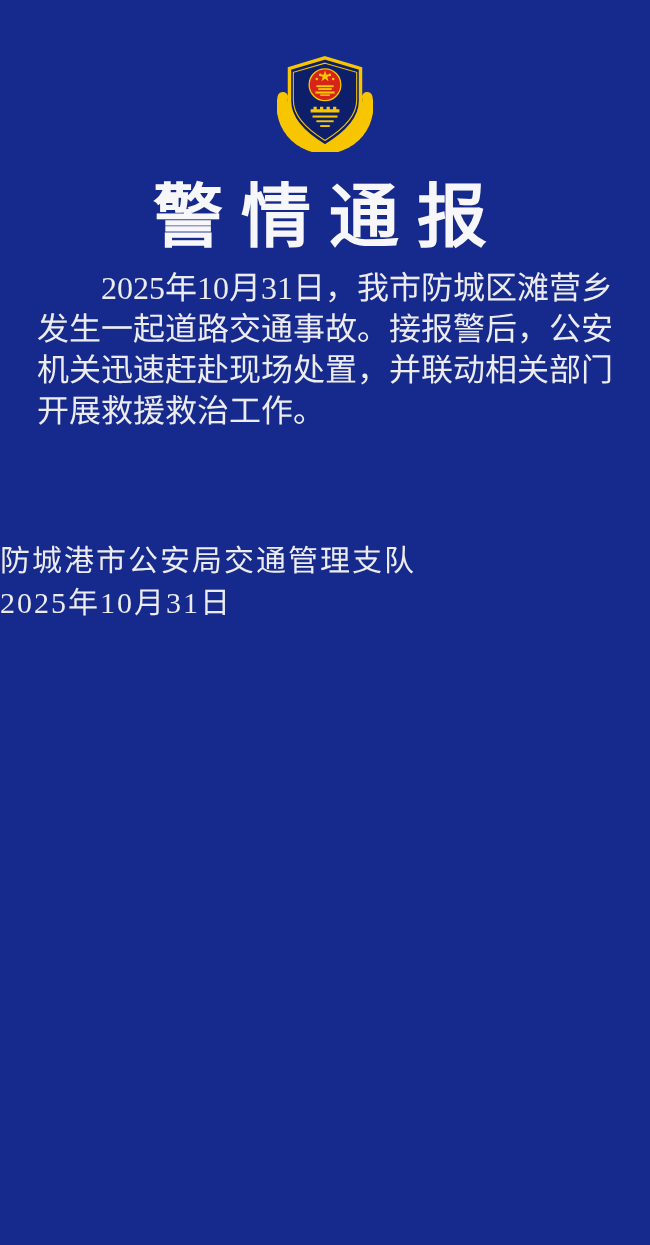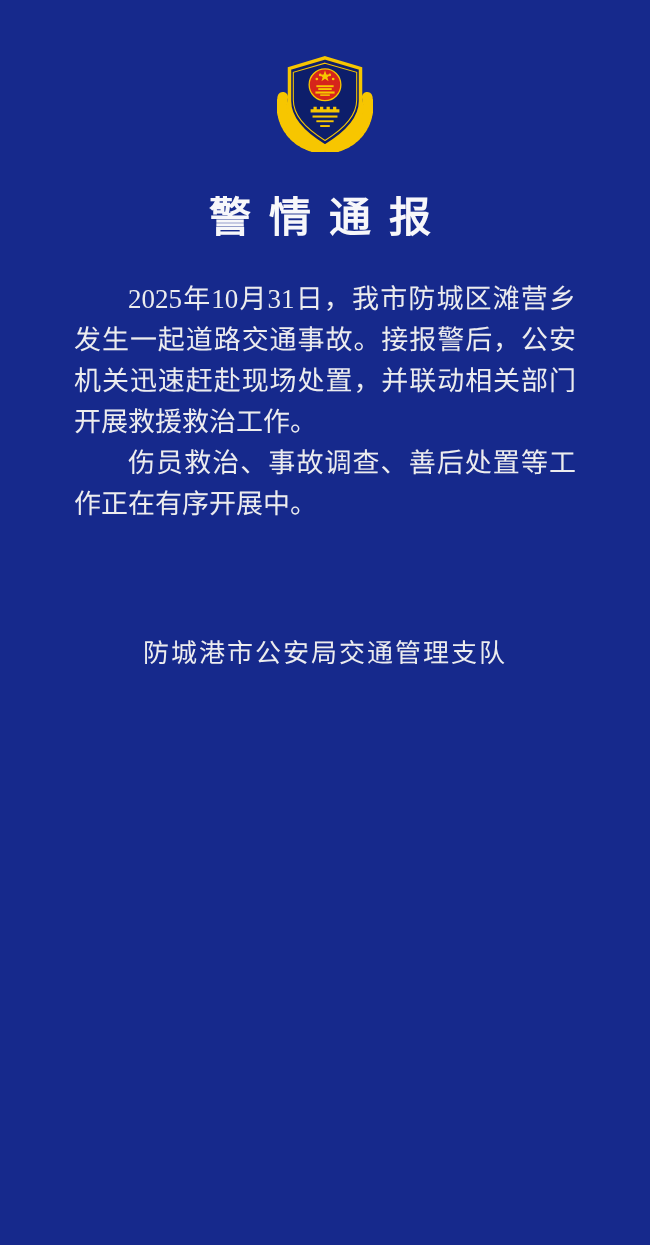--- a/index.html
+++ b/index.html
@@ -23,43 +23,42 @@
   }
   .emblem {
     width: 96px;
     height: 98px;
     margin: 54px auto 0;
   }
   .emblem svg { display: block; width: 100%; height: 100%; }
   .title {
     margin-top: 30px;
     text-align: center;
-    font-size: 42px;
+    font-size: 70px;
     line-height: 72px;
     font-weight: bold;
     letter-spacing: 18px;
     padding-left: 8px;
     color: var(--title);
   }
   .body {
-    margin-top: 25px;
-    padding: 0 74px;
+    margin-top: 14px;
+    padding: 0 37px;
     color: var(--text);
-    font-size: 27px;
+    font-size: 32px;
     line-height: 41px;
   }
   .body p {
     text-indent: 2em;
     text-align: justify;
   }
   .signature {
     margin-top: 108px;
-    text-align: center;
     color: var(--text);
-    font-size: 26px;
+    font-size: 30px;
     line-height: 42px;
     letter-spacing: 2px;
   }
 </style>
 </head>
 <body>
 
 <div class="page">
 
   <div class="emblem">
@@ -98,20 +97,20 @@
         <rect x="41" y="68" width="18" height="2"></rect>
         <rect x="45" y="73" width="10" height="2"></rect>
       </g>
     </svg>
   </div>
 
   <h1 class="title">警情通报</h1>
 
   <div class="body">
     <p>2025年10月31日，我市防城区滩营乡发生一起道路交通事故。接报警后，公安机关迅速赶赴现场处置，并联动相关部门开展救援救治工作。</p>
-    <p>伤员救治、事故调查、善后处置等工作正在有序开展中。</p>
   </div>
 
   <div class="signature">
     <div>防城港市公安局交通管理支队</div>
+    <div>2025年10月31日</div>
   </div>
 
 </div>
 
 </body></html>

